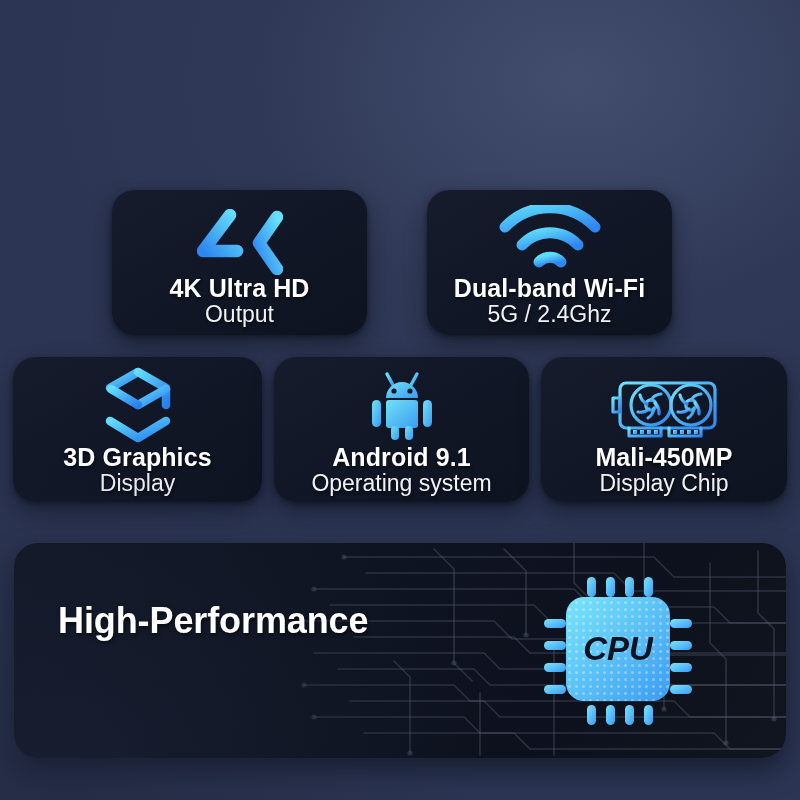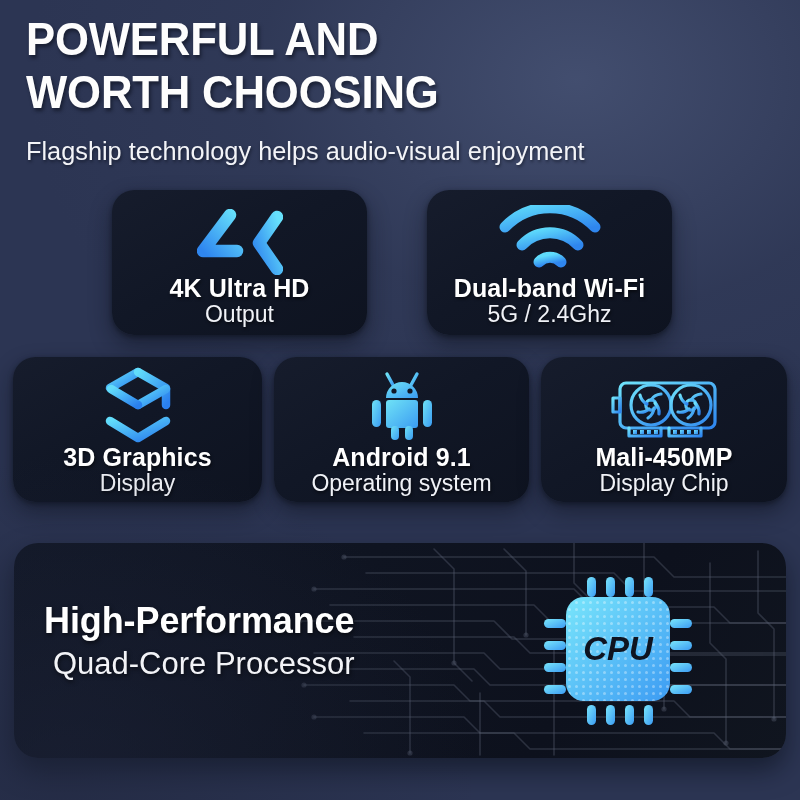--- a/index.html
+++ b/index.html
@@ -57,37 +57,32 @@
     text-shadow:1px 2px 3px rgba(0,0,0,.55);white-space:nowrap;
   }
 
   
   #banner{
     position:absolute;left:14px;top:543px;width:772px;height:215px;border-radius:24px;
     background:linear-gradient(125deg,#121827 0%,#0f1421 40%,#0d111d 72%,#10151f 100%);
     box-shadow:0 12px 26px rgba(8,12,22,.55);overflow:hidden;
   }
   #banner .traces{position:absolute;inset:0;opacity:.5;}
-  #banner .btext{position:absolute;left:30px;top:57px;z-index:3;text-align:right;}
+  #banner .btext{position:absolute;left:44px;top:57px;z-index:3;}
   .b1{font-size:36px;font-weight:700;color:#ffffff;letter-spacing:-.1px;
       text-shadow:1px 2px 4px rgba(0,0,0,.6);}
   .b2{margin-top:4px;font-size:31px;font-weight:400;color:#f2f3f7;
       text-shadow:1px 2px 4px rgba(0,0,0,.6);}
   #cpuwrap{position:absolute;right:88px;top:28px;z-index:3;font-style:italic;}
 </style>
 </head>
 <body>
 
 <div id="poster">
 
-  <div class="head">
-    <div class="title">POWERFUL AND
-WORTH CHOOSING</div>
-    <div class="subtitle">Flagship technology helps audio-visual enjoyment</div>
-  </div>
 
   <div class="card" style="left:112px;top:190px;width:255px;height:145px;">
     <div class="ico" style="top:18px;height:68px;">
       <svg width="86" height="66" viewBox="0 0 86 66">
         <defs>
           <linearGradient id="g4k" x1="0" y1="1" x2="1" y2="0">
             <stop offset="0" stop-color="#2f86ef"></stop>
             <stop offset="1" stop-color="#66e0fb"></stop>
           </linearGradient>
         </defs>
@@ -261,21 +256,20 @@
           <circle cx="330" cy="14" r="2.6"></circle>
         <circle cx="300" cy="46" r="2.6"></circle>
           <circle cx="286" cy="78" r="2.6"></circle>
         <circle cx="290" cy="142" r="2.6"></circle>
           <circle cx="300" cy="174" r="2.6"></circle>
       </g>
     </svg>
 
     <div class="btext">
       <div class="b1">High-Performance</div>
-      <div class="b2">Quad-Core Processor</div>
     </div>
 
     <div id="cpuwrap">
       <svg width="160" height="160" viewBox="0 0 160 160">
         <defs>
           <linearGradient id="gcpu" x1="0" y1="0" x2="1" y2="1">
             <stop offset="0" stop-color="#79e6fb"></stop>
             <stop offset="1" stop-color="#3c9bf3"></stop>
           </linearGradient>
           <pattern id="dots" width="7" height="7" patternUnits="userSpaceOnUse">

